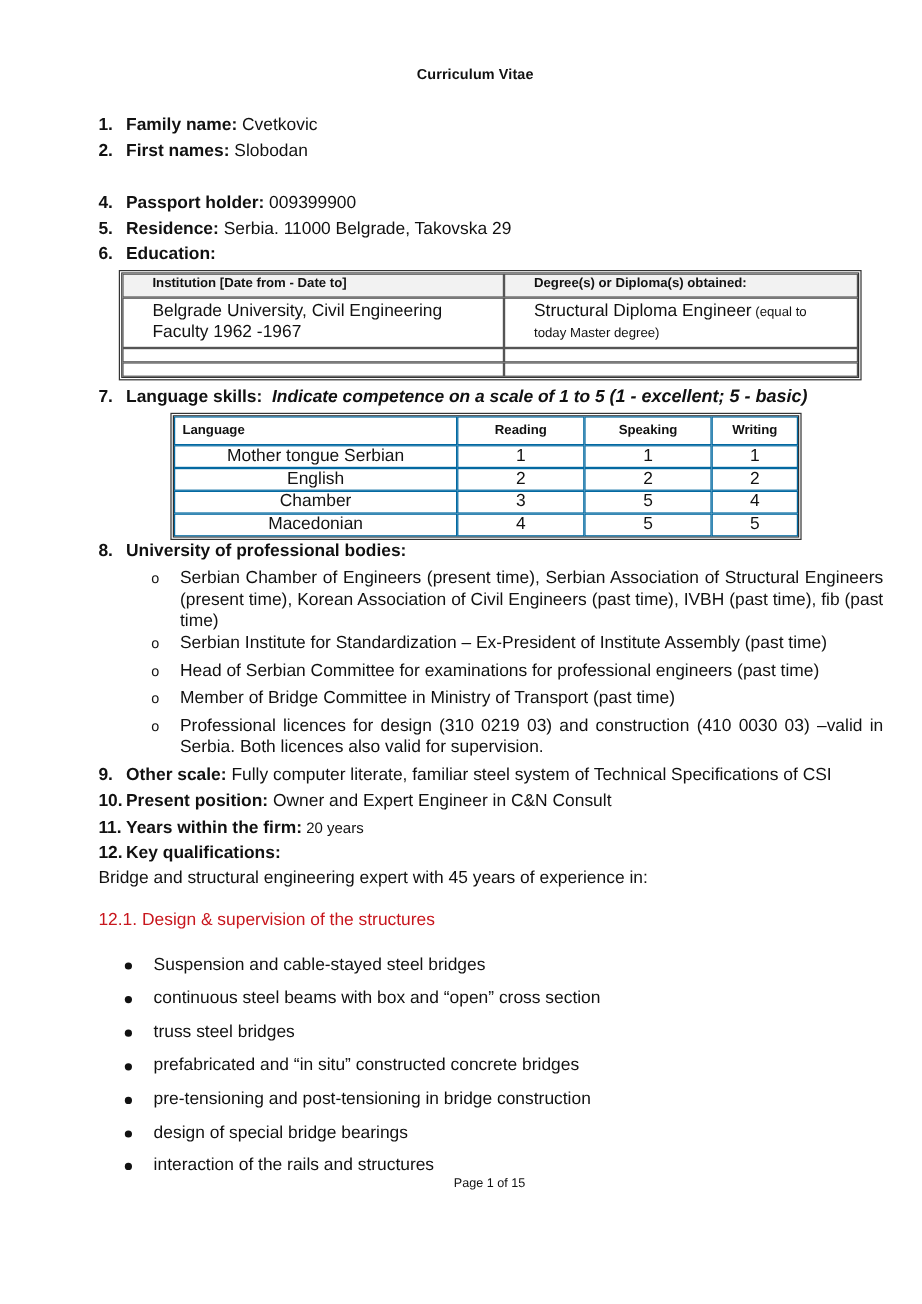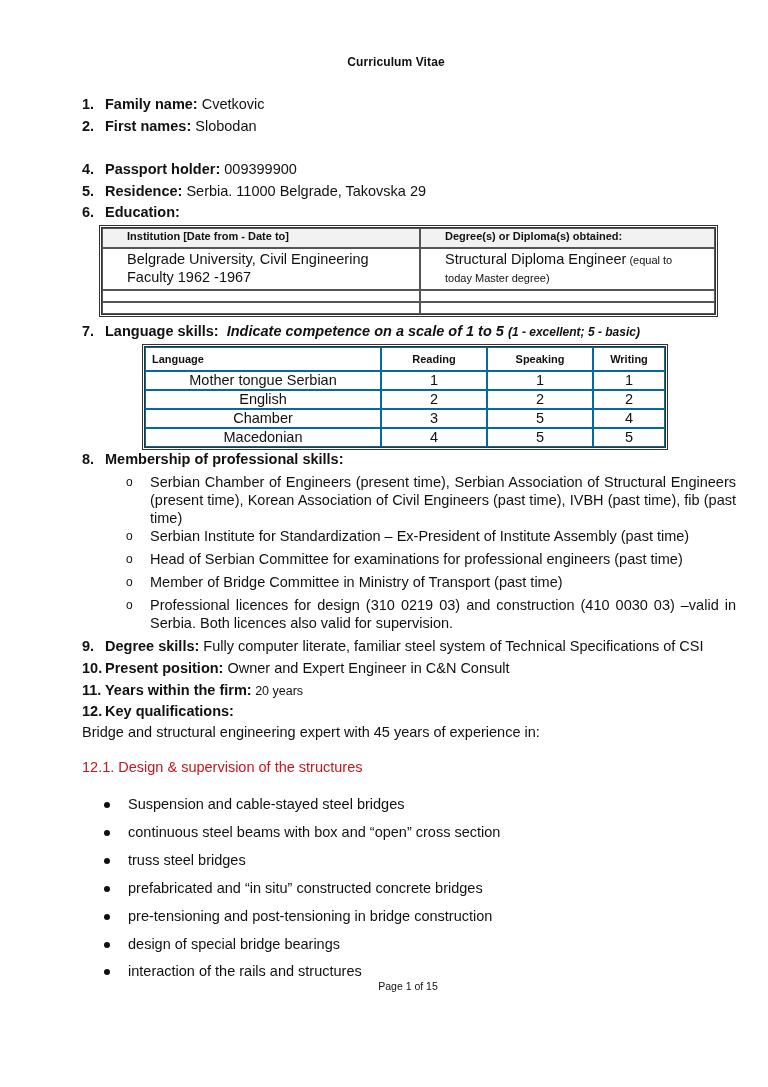--- a/index.html
+++ b/index.html
@@ -12,21 +12,21 @@
       position: absolute; top: 55px; left: 0; width: 768px; text-align: center;
       font-weight: bold; font-size: 12px; letter-spacing: 0.1px;
     }
     .item {
       position: absolute; left: 70px; font-size: 14.5px; line-height: 18px; white-space: nowrap;
     }
     .item .num { display: inline-block; width: 23px; font-weight: bold; }
     .item .lbl { font-weight: bold; }
     .item .small { font-size: 12.5px; }
     .item .ital { font-weight: bold; font-style: italic; }
-    .item .ital-small { font-weight: bold; font-style: italic; font-size: 12px; }
+    .item .ital-small { font-weight: bold; font-style: italic; font-size: 15px; }
 
     table { border-collapse: separate; border-spacing: 0; position: absolute; }
     .edu {
       left: 87px; top: 225px; width: 619px;
       border: 3px double #333;
     }
     .edu td { border: 1px solid #555; padding: 1px 24px; vertical-align: top; }
     .edu .hdr td { background: #f2f2f2; font-weight: bold; font-size: 11px; height: 16px; }
     .edu .row1 td { font-size: 14.5px; line-height: 18px; height: 38px; }
     .edu .row1 .smalltxt { font-size: 11px; line-height: 12px; }
@@ -132,40 +132,40 @@
     <tr>
       <td>Macedonian</td>
       <td>4</td>
       <td>5</td>
       <td>5</td>
     </tr>
   </tbody>
     </table>
 
   <div class="item" style="top:450px">
-    <span class="num">8.</span><span class="lbl">Membership of professional skills:</span>
+    <span class="num">8.</span><span class="lbl">University of professional bodies:</span>
   </div>
   <div class="sub" style="top:473px">
     <span class="o">o</span><span>Serbian Chamber of Engineers (present time), Serbian Association of Structural Engineers (present time), Korean Association of Civil Engineers (past time), IVBH (past time), fib (past time)</span>
   </div>
   <div class="sub" style="top:527px">
     <span class="o">o</span><span>Serbian Institute for Standardization – Ex-President of Institute Assembly (past time)</span>
   </div>
   <div class="sub" style="top:550px">
     <span class="o">o</span><span>Head of Serbian Committee for examinations for professional engineers (past time)</span>
   </div>
   <div class="sub" style="top:573px">
     <span class="o">o</span><span>Member of Bridge Committee in Ministry of Transport (past time)</span>
   </div>
   <div class="sub" style="top:596px">
     <span class="o">o</span><span>Professional licences for design (310 0219 03) and construction (410 0030 03) –valid in Serbia.  Both licences also valid for supervision.</span>
   </div>
 
   <div class="item" style="top:637px">
-    <span class="num">9.</span><span class="lbl">Degree skills:</span><span> Fully computer literate, familiar steel system of Technical Specifications of CSI</span>
+    <span class="num">9.</span><span class="lbl">Other scale:</span><span> Fully computer literate, familiar steel system of Technical Specifications of CSI</span>
   </div>
   <div class="item" style="top:659px">
     <span class="num">10.</span><span class="lbl">Present position:</span><span> Owner and Expert Engineer in C&amp;N Consult</span>
   </div>
   <div class="item" style="top:681px">
     <span class="num">11.</span><span class="lbl">Years within the firm:</span><span class="small"> 20 years</span>
   </div>
   <div class="item" style="top:702px">
     <span class="num">12.</span><span class="lbl">Key qualifications:</span>
   </div>

